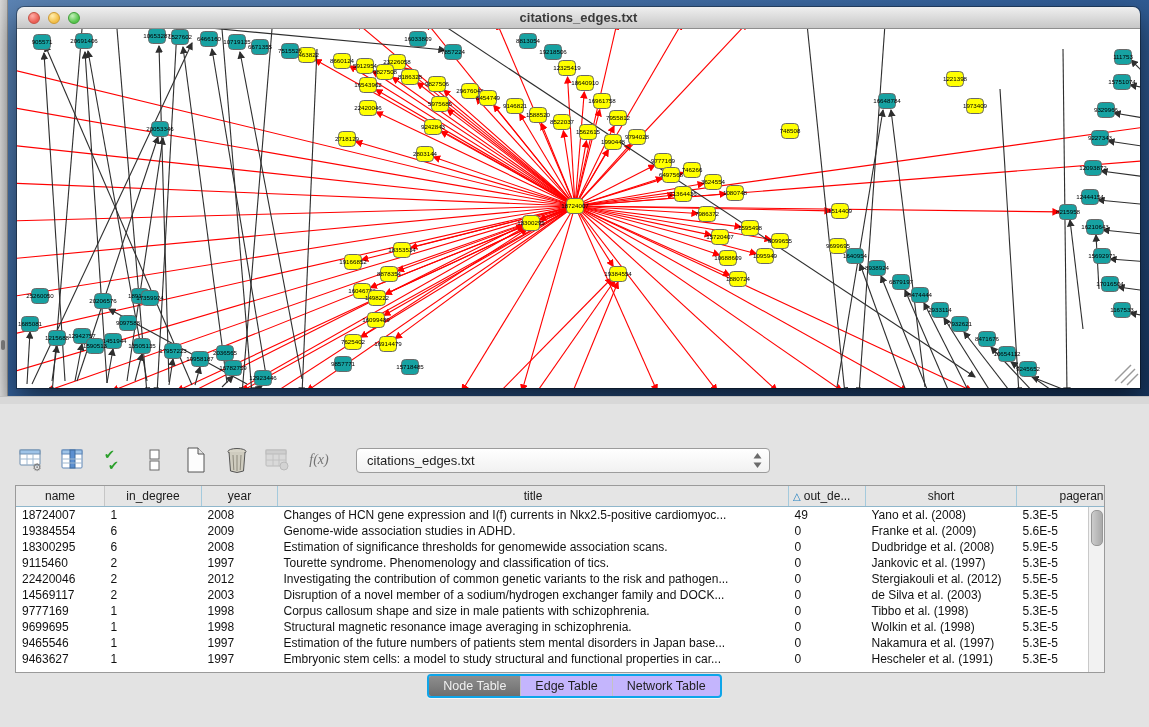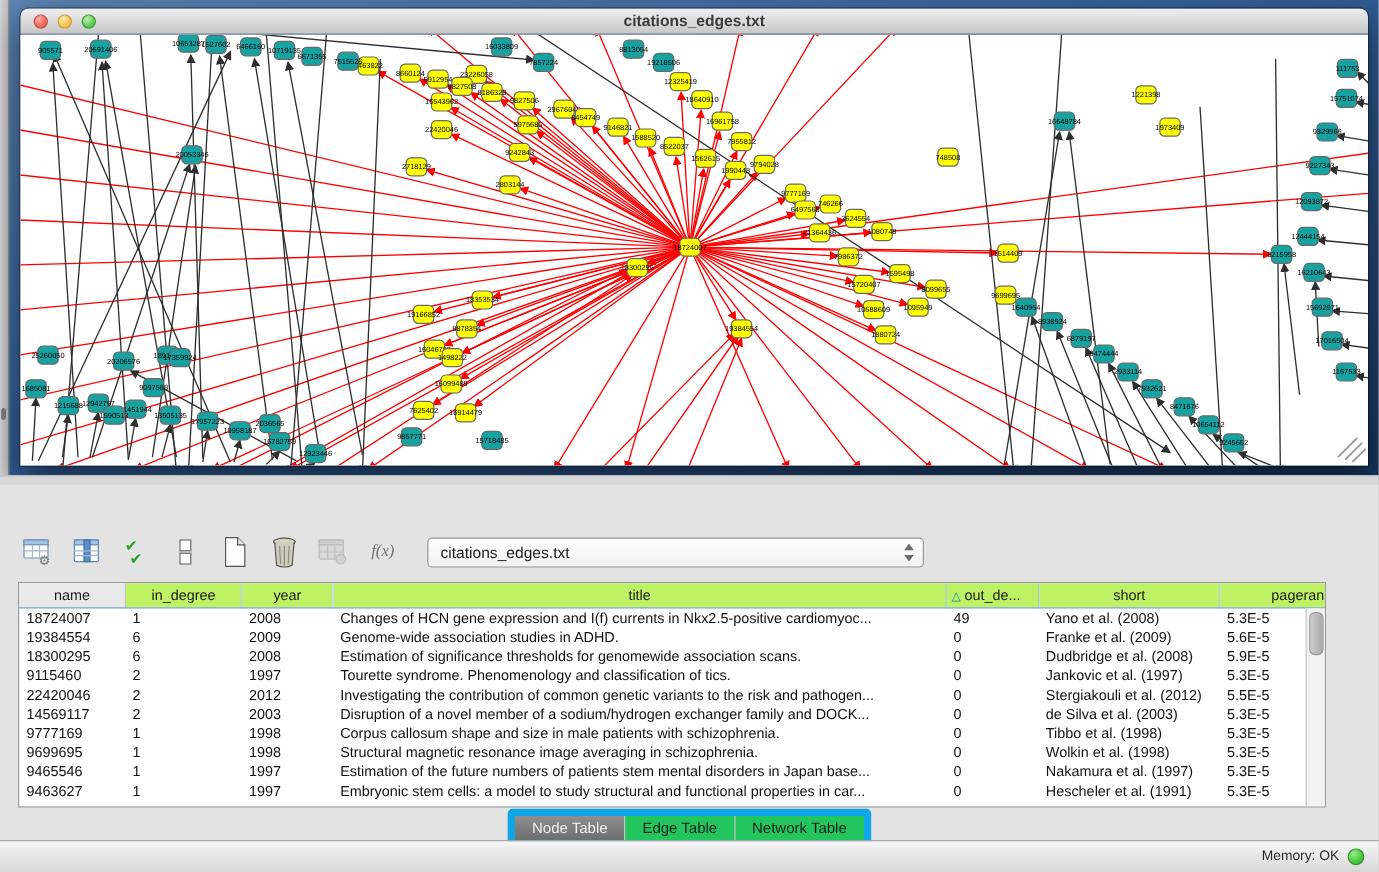--- a/index.html
+++ b/index.html
@@ -41,33 +41,33 @@
            padding-left:18px;gap:13px;box-sizing:border-box;}
   .ticon{width:28px;height:26px;display:inline-flex;align-items:center;justify-content:center;}
   .dropdown{margin-left:10px;width:392px;height:23px;background:linear-gradient(#FFFFFF,#F1F1F1);
             border:1px solid #9C9C9C;border-radius:4px;display:flex;align-items:center;
             padding:0 10px;font-size:13px;color:#1d1d1d;position:relative;}
   .dd-arrows{position:absolute;right:7px;top:4px;}
   
   .tablewrap{position:absolute;left:15px;top:81px;width:1090px;height:188px;background:#fff;
              border:1px solid #9A9A9A;box-sizing:border-box;overflow:hidden;}
   table.grid{border-collapse:collapse;table-layout:fixed;width:1074px;}
-  table.grid th{background:#bef264;border-right:1px solid #A4CADD;border-bottom:1px solid #8FB6CB;
+  table.grid th{background:#e5e5e5;border-right:1px solid #A4CADD;border-bottom:1px solid #8FB6CB;
        font-weight:normal;font-size:12px;height:20px;text-align:center;color:#1a1a1a;
        overflow:hidden;white-space:nowrap;padding:0 4px;}
   table.grid th.first{background:#E9E9E9;border-right-color:#C6C6C6;}
   table.grid td{font-size:12px;height:16px;line-height:16px;padding:0 0 0 6px;white-space:nowrap;
        overflow:hidden;color:#111;}
   .sort-tri{color:#1F7FBF;font-size:10px;margin-right:3px;}
   .vscroll{position:absolute;right:0;top:21px;bottom:0;width:15px;background:#F2F2F2;border-left:1px solid #C9C9C9;}
   .vthumb{margin:3px auto 0;width:10px;height:34px;border-radius:5px;
           background:linear-gradient(90deg,#CCCCCC,#A9A9A9);border:1px solid #979797;}
   
   .tabsrow{position:absolute;left:0;top:270px;width:100%;text-align:center;}
-  .seg{display:inline-flex;border:6px solid #0ea5e9;border-radius:4px;overflow:hidden;background:#22c55e;
+  .seg{display:inline-flex;border:2px solid #0ea5e9;border-radius:4px;overflow:hidden;background:#c4b5fd;
        box-shadow:0 1px 0 rgba(255,255,255,.7);}
   .seg-item{padding:2px 14px;font-size:12.5px;color:#1f1f1f;border-left:1px solid #C3C3C3;line-height:16px;}
   .seg-item:first-child{border-left:none;}
   .seg-item.sel{background:linear-gradient(#8E8E8E,#6E6E6E);color:#F0F0F0;}
   
   .statusbar{position:absolute;left:0;top:700px;width:1149px;height:27px;box-sizing:border-box;
              background:linear-gradient(#F6F6F6,#D7D7D7);border-top:1px solid #A9A9A9;
              display:flex;justify-content:flex-end;align-items:center;padding-right:12px;gap:7px;}
   .mem-label{font-size:11.5px;color:#2c2c2c;}
   .mem-dot{width:14px;height:14px;border-radius:50%;box-sizing:border-box;
@@ -868,18 +868,14 @@
 
     <div class="tabsrow">
       <span class="seg" id="seg">
           <span class="seg-item sel">Node Table</span>
           <span class="seg-item">Edge Table</span>
           <span class="seg-item">Network Table</span>
         </span>
     </div>
   </div>
 
-  <div class="statusbar">
-    <span class="mem-label">Memory: OK</span>
-    <span class="mem-dot"></span>
-  </div>
 
 </div>
 
 </body></html>

